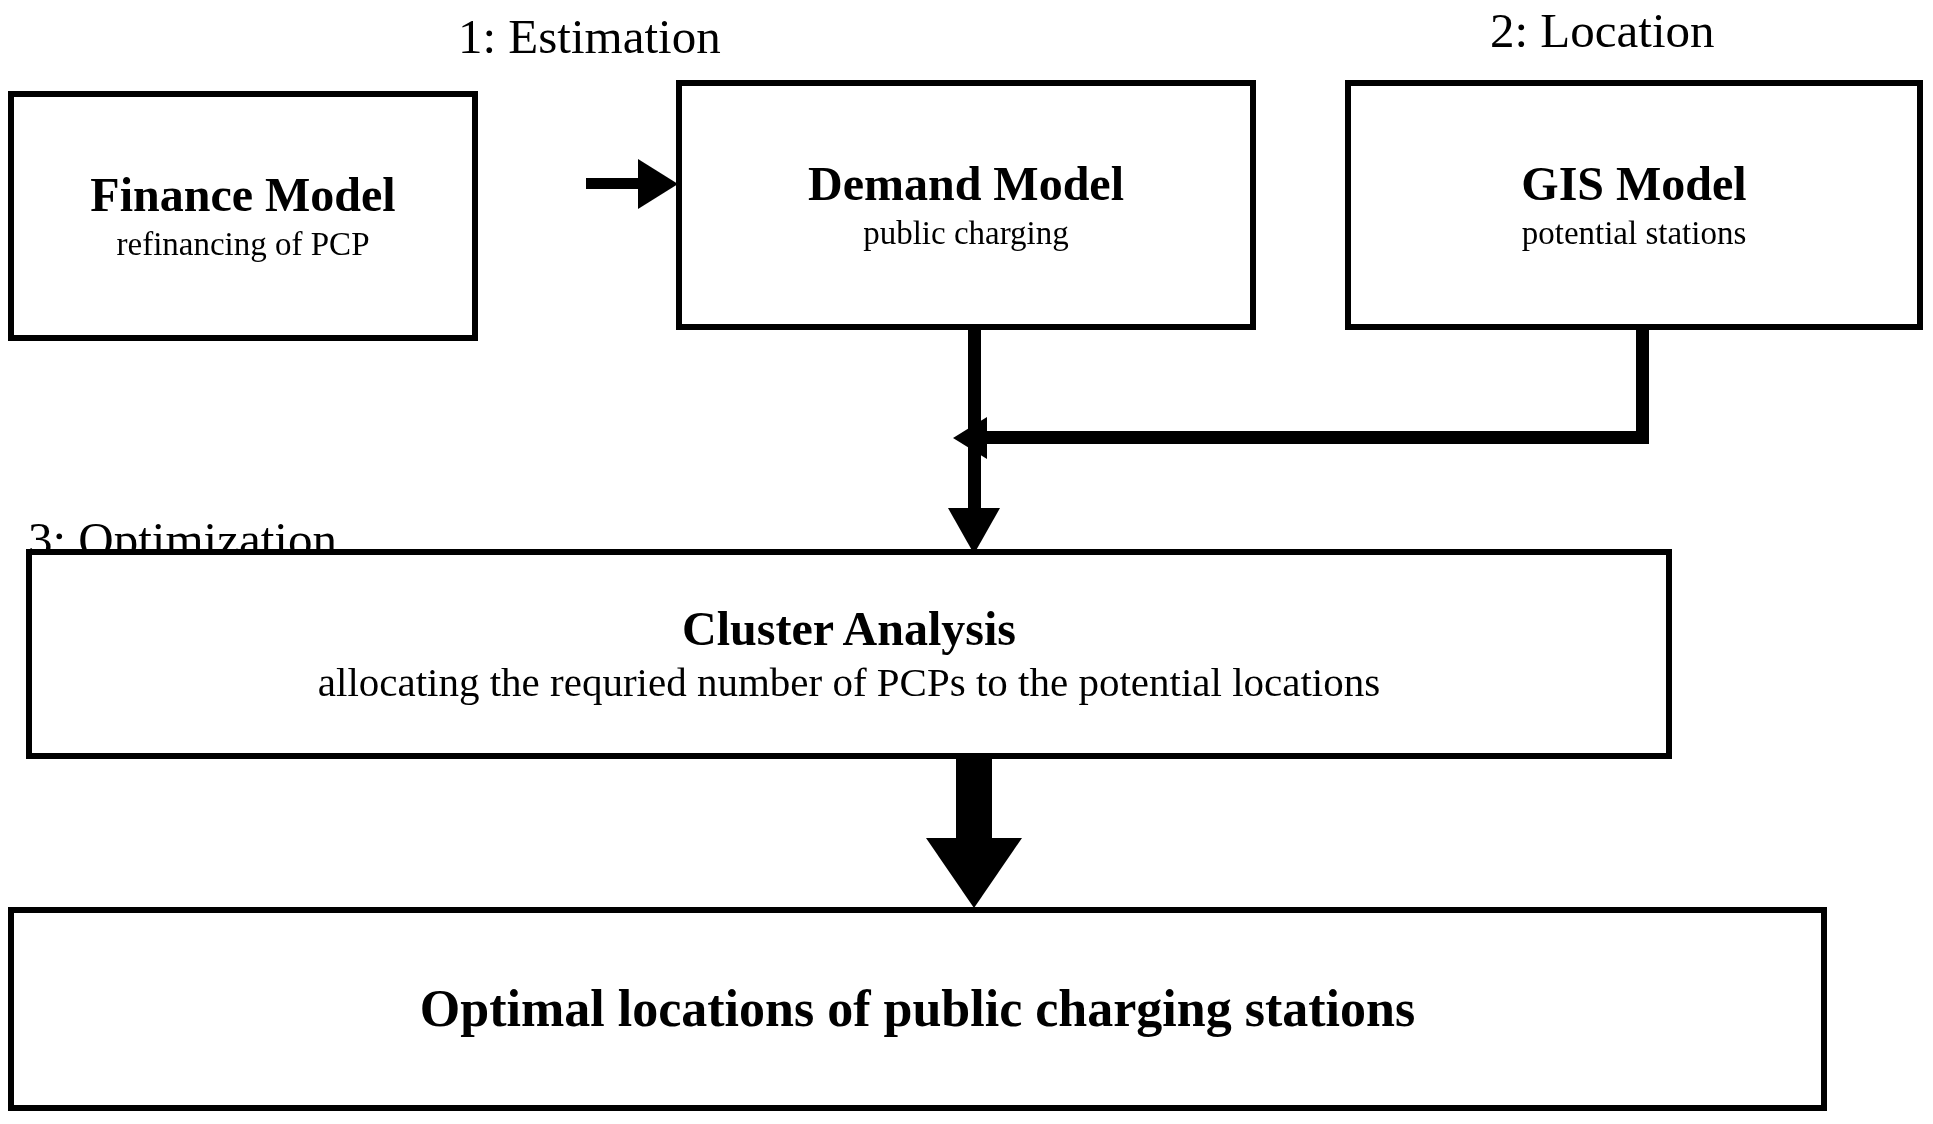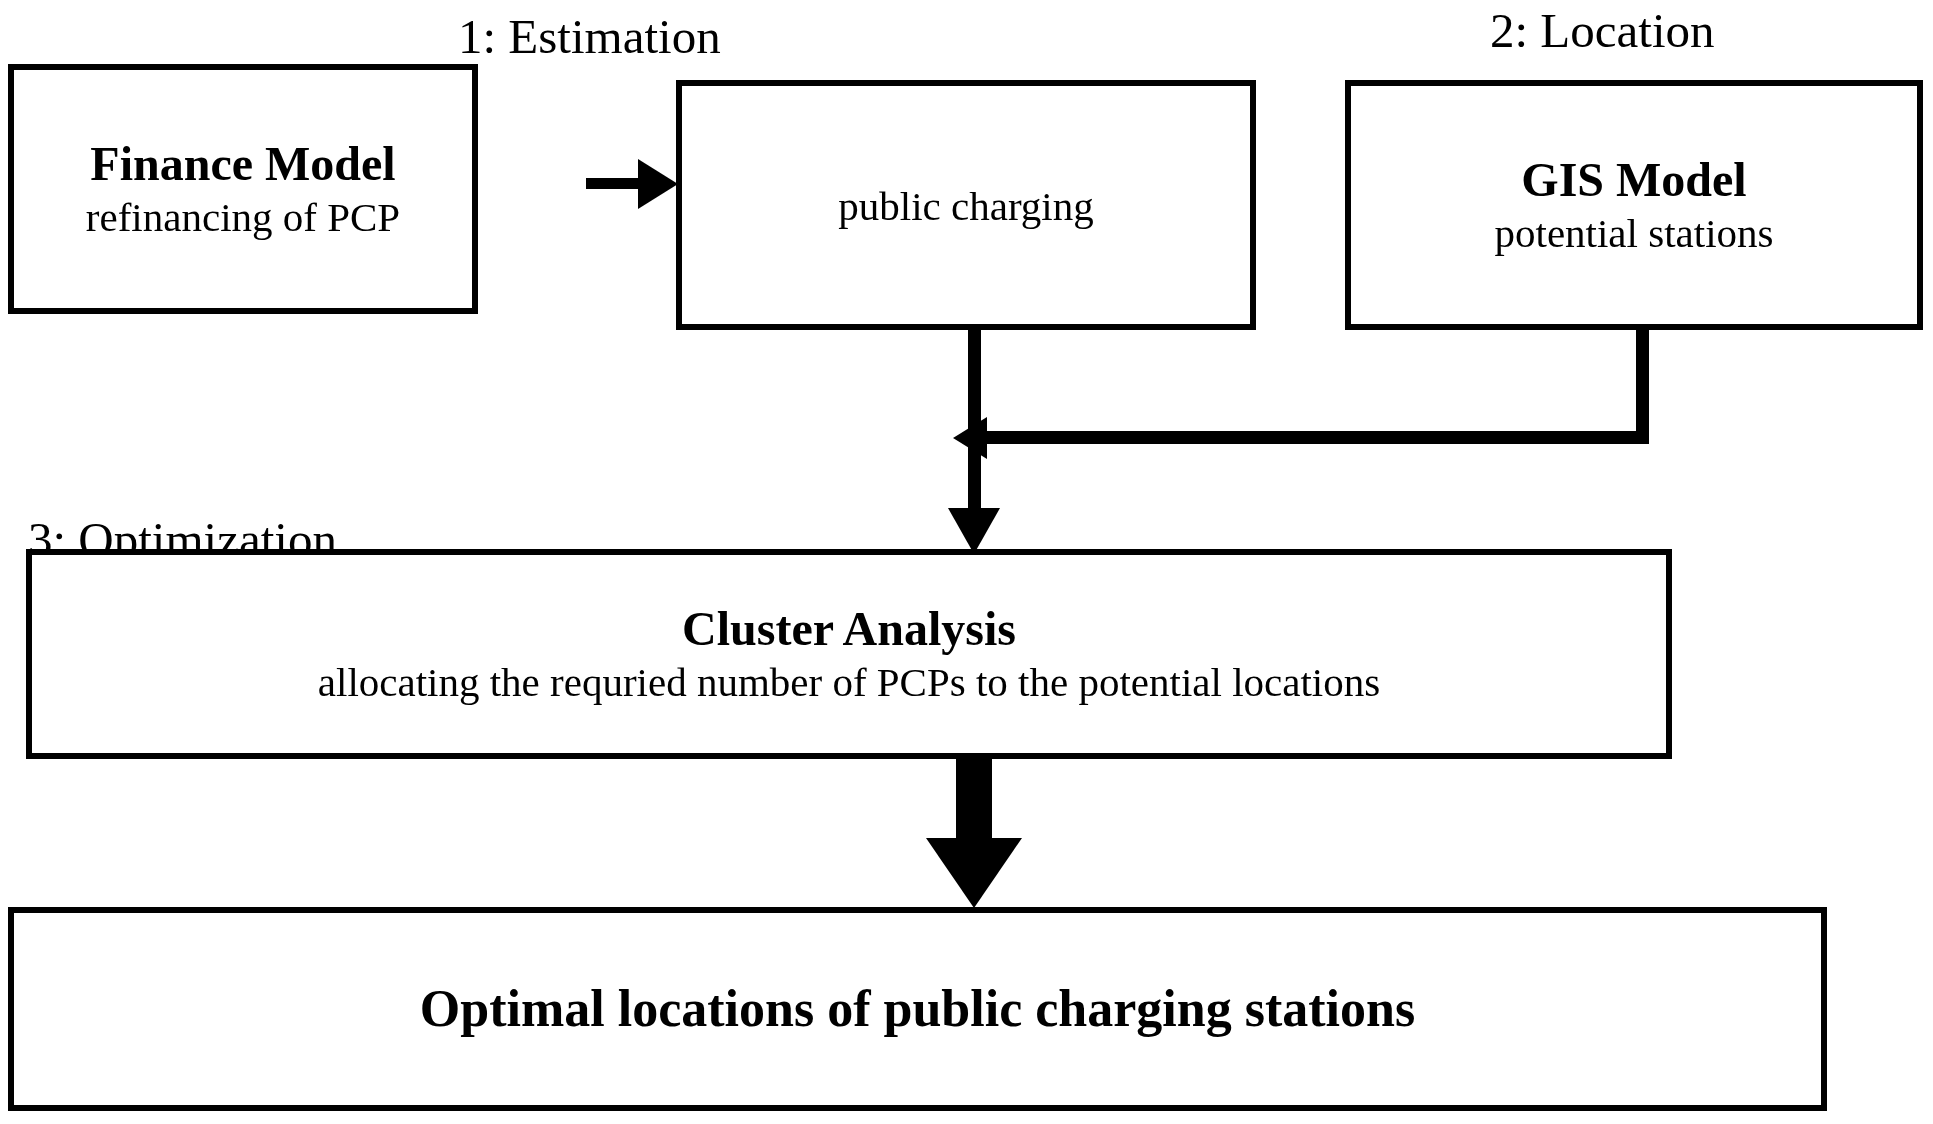--- a/index.html
+++ b/index.html
@@ -46,28 +46,28 @@
     font-family: "Liberation Serif", "DejaVu Serif", serif;
     font-weight: bold;
     font-size: 48px;
     line-height: 1.12;
     text-align: center;
     white-space: nowrap;
   }
   .node-sub {
     font-family: "Liberation Serif", "DejaVu Serif", serif;
     font-weight: 400;
-    font-size: 41px;
+    font-size: 33px;
     line-height: 1.15;
     text-align: center;
     white-space: nowrap;
     margin-top: 4px;
   }
 
-  #box-finance { left: 8px;    top: 64px;  width: 470px; height: 250px; }
+  #box-finance { left: 8px;    top: 91px;  width: 470px; height: 250px; }
   #box-demand  { left: 676px;  top: 80px;  width: 580px; height: 250px; }
   #box-gis     { left: 1345px; top: 80px;  width: 578px; height: 250px; }
   #box-cluster { left: 26px;    top: 549px; width: 1646px; height: 210px; }
   #box-output  { left: 8px;    top: 907px; width: 1819px; height: 204px; }
 
   #box-cluster .node-title { font-size: 48px; }
   #box-cluster .node-sub   { font-size: 41px; }
   #box-output  .node-title { font-size: 52px; }
 
   
@@ -141,20 +141,21 @@
   <div class="stage-label" id="label-location">2: Location</div>
 
   <div class="stage-label" id="label-optimization">3: Optimization</div>
 
   <div class="node-box" id="box-finance">
     <div class="node-title">Finance Model</div>
     <div class="node-sub">refinancing of PCP</div>
   </div>
 
   <div class="node-box" id="box-demand">
+    <div class="node-title">Demand Model</div>
     <div class="node-sub">public charging</div>
   </div>
 
   <div class="node-box" id="box-gis">
     <div class="node-title">GIS Model</div>
     <div class="node-sub">potential stations</div>
   </div>
 
   <div class="node-box" id="box-cluster">
     <div class="node-title">Cluster Analysis</div>

